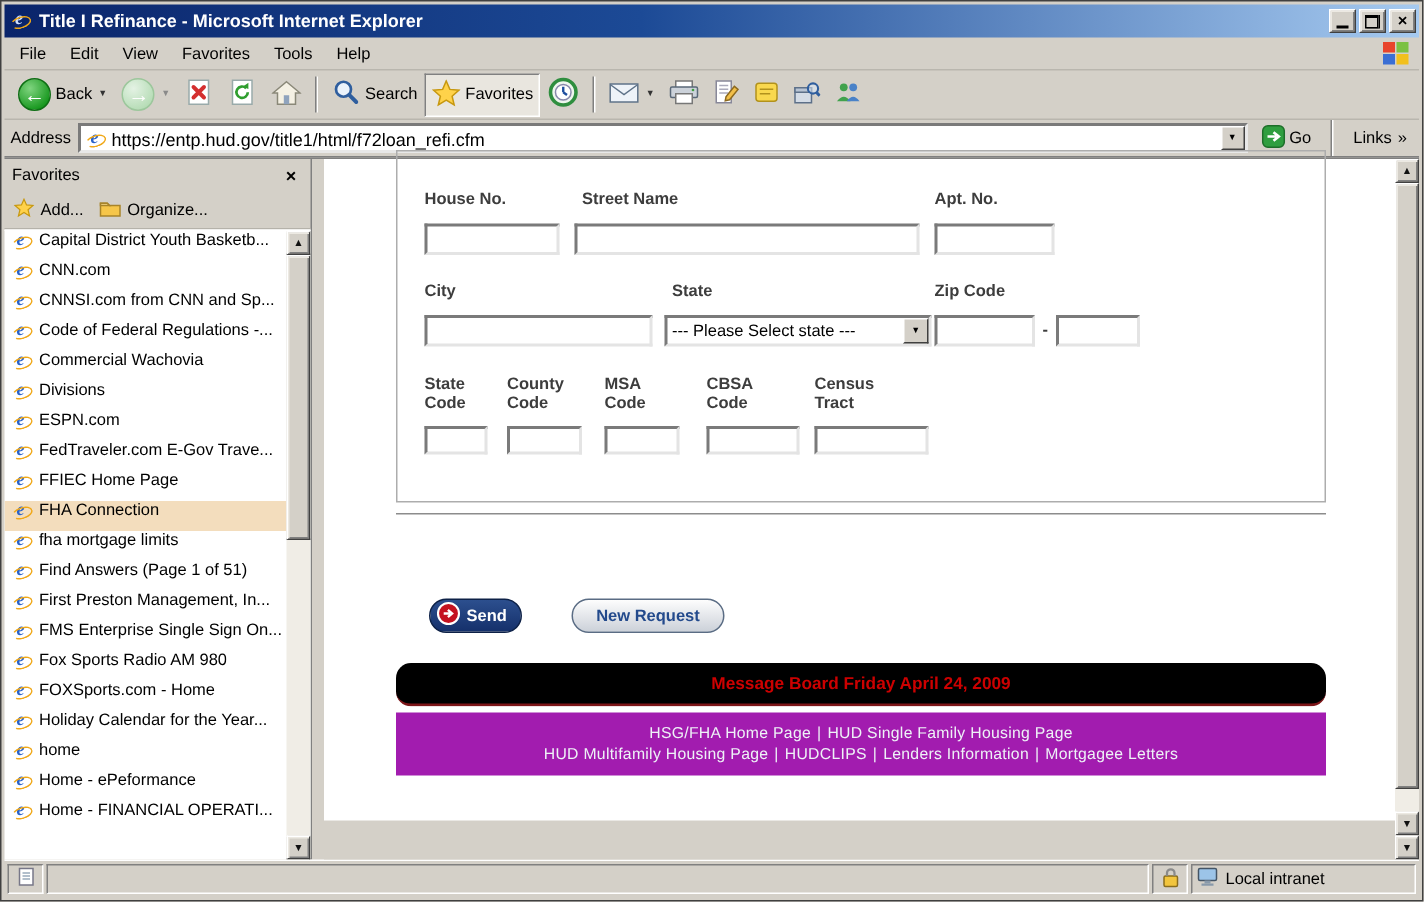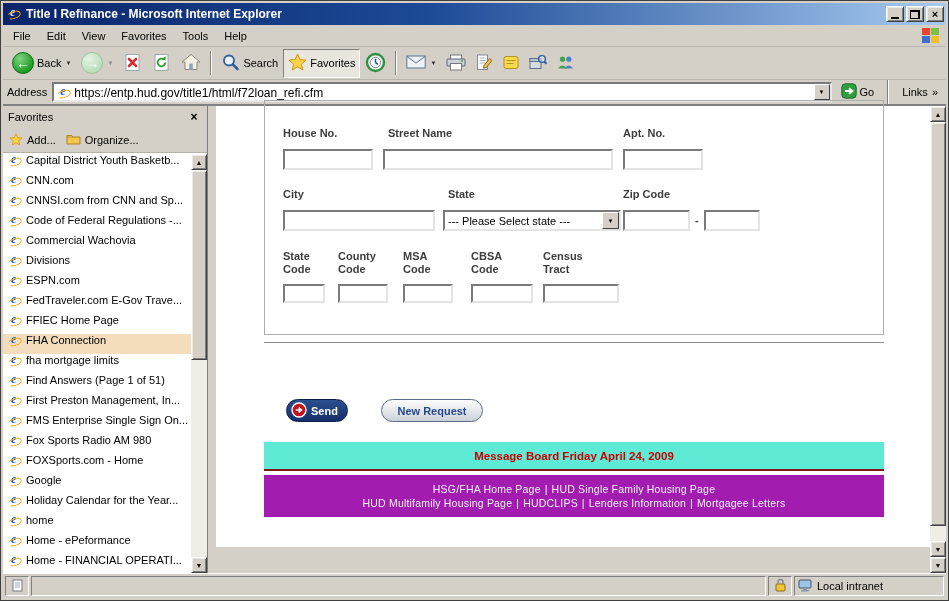--- a/index.html
+++ b/index.html
@@ -83,21 +83,21 @@
   .flabel.wrap{white-space:normal;}
   .finput{position:absolute;height:21px;border:2px solid;border-color:#7a7a7a #e4e4e4 #e4e4e4 #7a7a7a;background:#fff;font:12px "Liberation Sans",sans-serif;padding:0 2px;}
   .finput.small{height:19px;}
   .fselect{position:absolute;height:21px;background:#fff;border:2px solid;border-color:#7a7a7a #e4e4e4 #e4e4e4 #7a7a7a;display:flex;align-items:center;}
   .fselect-text{flex:1;padding-left:3px;font-size:11px;white-space:nowrap;overflow:hidden;}
   .fselect-btn{flex:0 0 17px;height:100%;background:#d4d0c8;border:1px solid;border-color:#fff #404040 #404040 #fff;display:flex;align-items:center;justify-content:center;font-size:6px;}
   .zipsep{position:absolute;font-weight:bold;color:#3d3d3d;}
   .divider{position:absolute;left:48px;top:236px;width:620px;height:1px;background:#8c8c8c;}
   .sendbtn{position:absolute;left:70px;top:293px;width:62px;height:23px;border-radius:12px;background:linear-gradient(#2c4f8e,#15306b);border:1px solid #0d2147;color:#fff;font-weight:bold;display:flex;align-items:center;gap:4px;padding-left:4px;}
   .newreqbtn{position:absolute;left:165px;top:293px;width:102px;height:23px;border-radius:12px;background:linear-gradient(#fdfdfd,#ccd1d9);border:1px solid #5a6c84;color:#234a8c;font-weight:bold;display:flex;align-items:center;justify-content:center;}
-  .msgboard{position:absolute;left:48px;top:336px;width:620px;height:29px;background:#5eead4;border-bottom:2px solid #7c1518;display:flex;align-items:center;justify-content:center;color:#cc0000;font-weight:bold;font-size:11.5px;}
+  .msgboard{position:absolute;left:48px;top:336px;width:620px;height:29px;background:#000000;border-bottom:2px solid #7c1518;display:flex;align-items:center;justify-content:center;color:#cc0000;font-weight:bold;font-size:11.5px;border-radius:10px;}
   .pagefooter{position:absolute;left:48px;top:369px;width:620px;height:42px;background:#a21caf;color:#eef2f7;display:flex;flex-direction:column;align-items:center;justify-content:center;gap:2px;font-size:10.5px;letter-spacing:0.2px;}
   .pagefooter .fline{white-space:nowrap;}
   .flink{cursor:pointer;}
   .fsep{margin:0 4px;}
 
   
   .statusbar{flex:0 0 24px;display:flex;align-items:center;gap:2px;padding:2px;border-top:1px solid #fff;}
   .spane{height:20px;border:1px solid;border-color:#808080 #fff #fff #808080;display:flex;align-items:center;padding:0 3px;}
   .spane.icononly{flex:0 0 24px;justify-content:center;}
   .spane.mainpane{flex:1;}
@@ -339,24 +339,20 @@
           <div class="fav-item">
               <span class="eicon"></span>
               <span class="fav-label">Fox Sports Radio AM 980</span>
             </div>
           <div class="fav-item">
               <span class="eicon"></span>
               <span class="fav-label">FOXSports.com - Home</span>
             </div>
           <div class="fav-item">
               <span class="eicon"></span>
-              <span class="fav-label">Google</span>
-            </div>
-          <div class="fav-item">
-              <span class="eicon"></span>
               <span class="fav-label">Holiday Calendar for the Year...</span>
             </div>
           <div class="fav-item">
               <span class="eicon"></span>
               <span class="fav-label">home</span>
             </div>
           <div class="fav-item">
               <span class="eicon"></span>
               <span class="fav-label">Home - ePeformance</span>
             </div>

